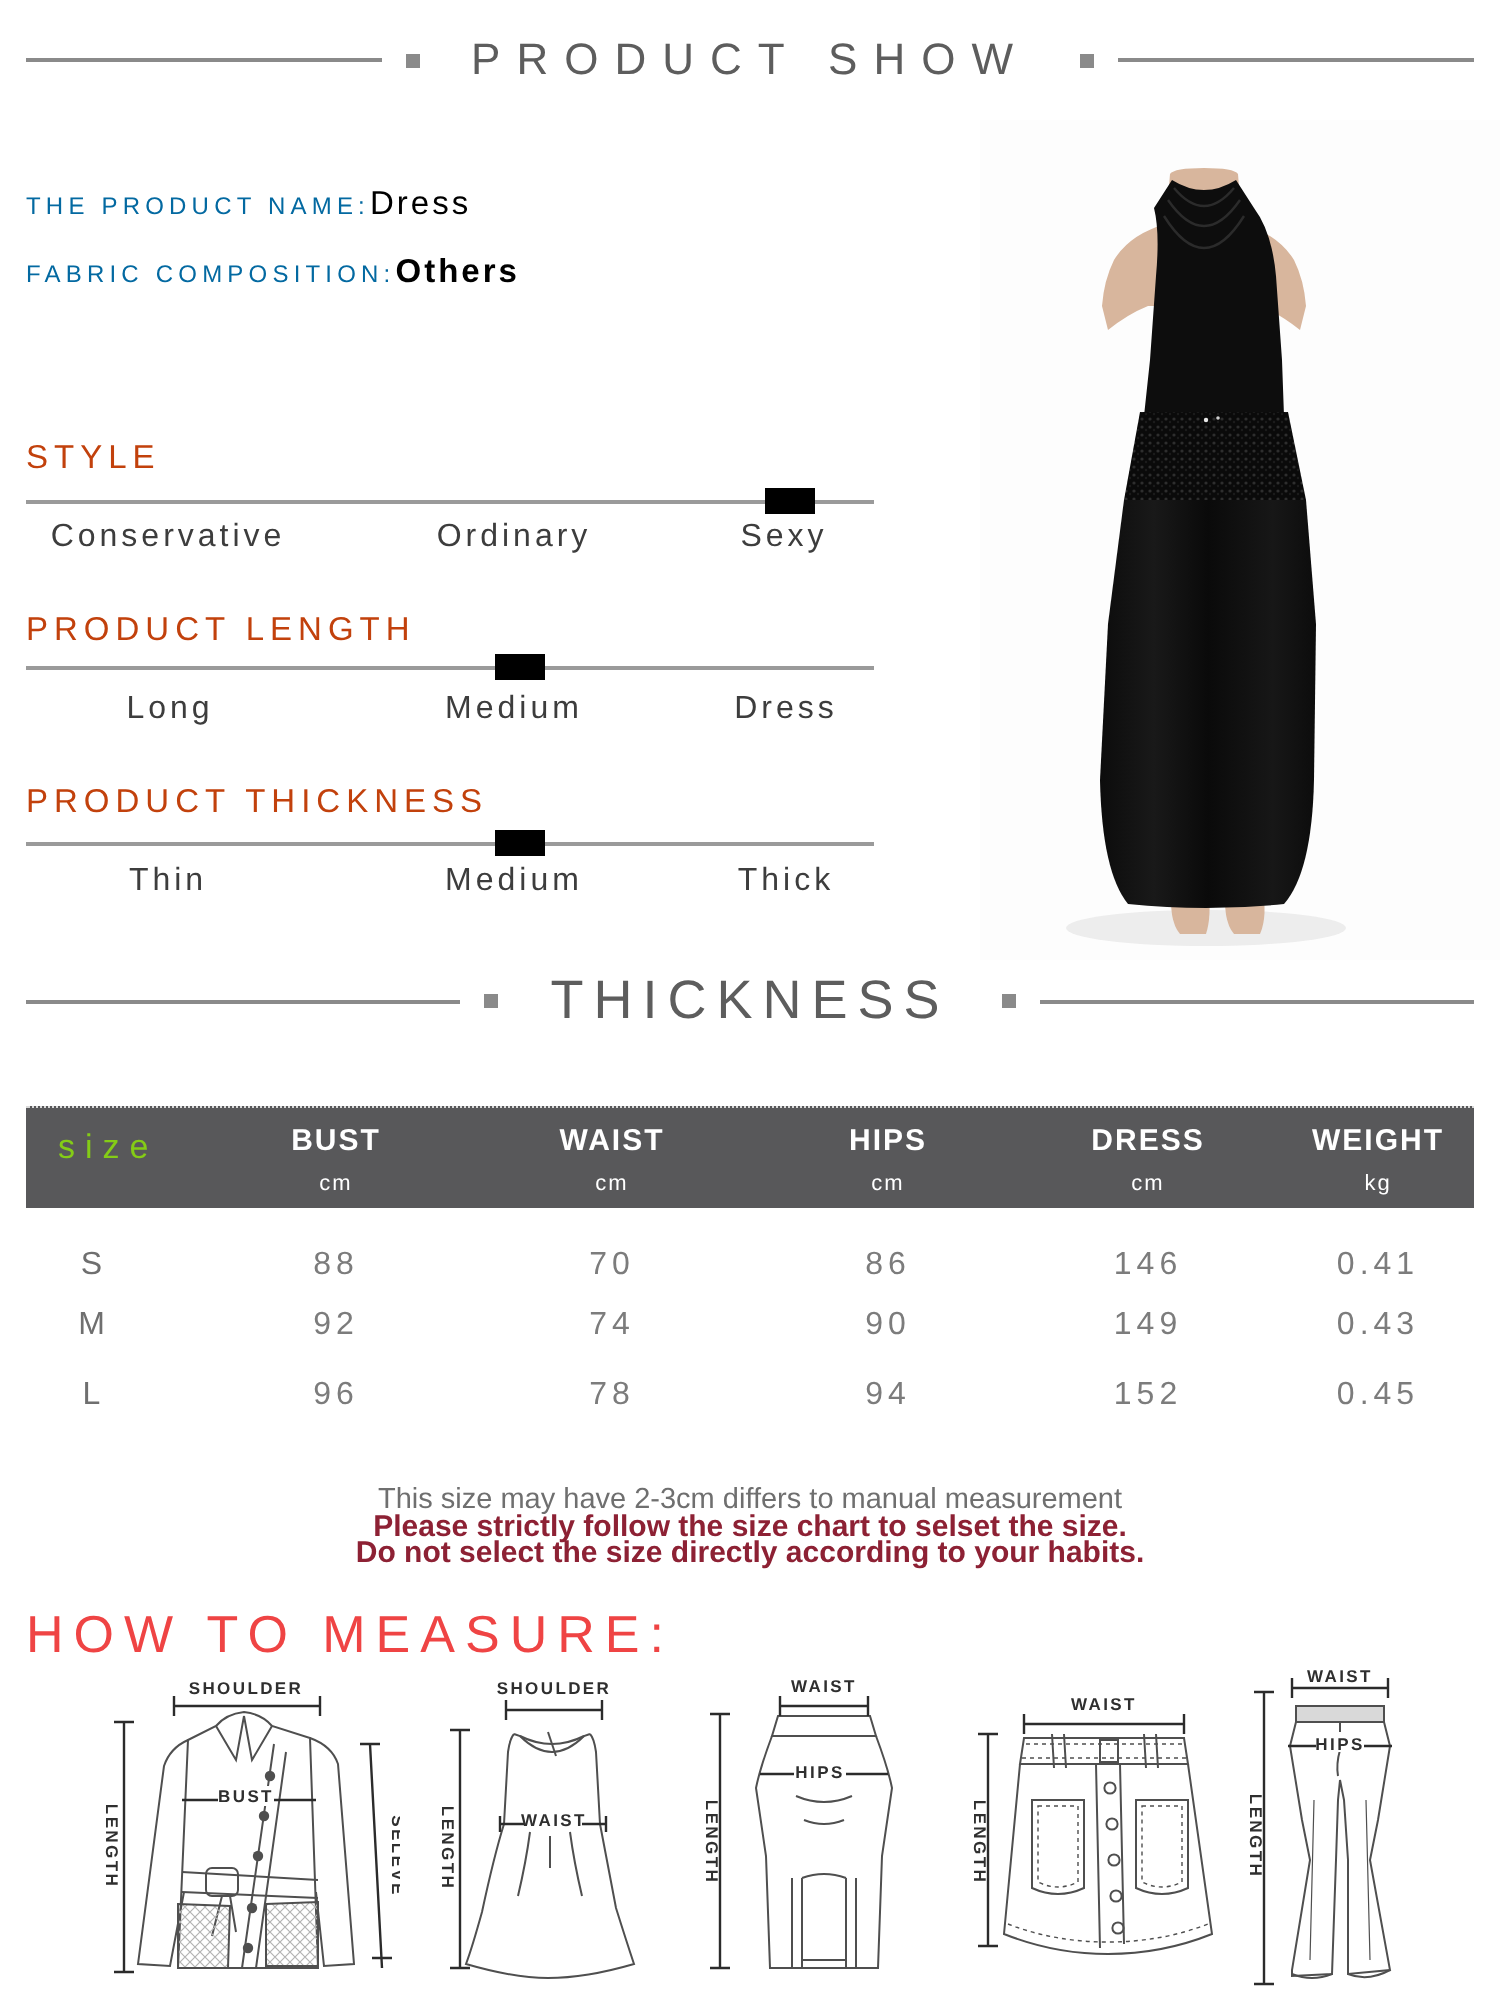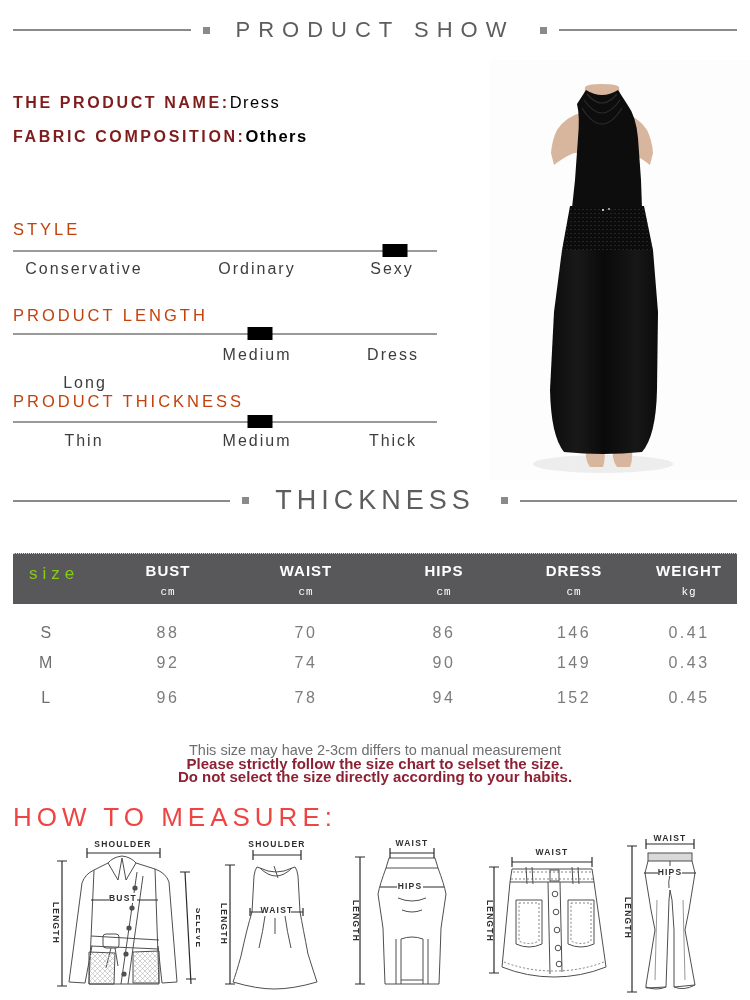--- a/index.html
+++ b/index.html
@@ -7,39 +7,39 @@
         font-family:"Liberation Sans", sans-serif;}
   
   .deco{position:absolute;left:13px;right:13px;display:flex;align-items:center;gap:12px;}
   .dline{flex:1;height:2px;background:#8a8a8a;}
   .dsq{width:7px;height:7px;background:#8a8a8a;flex:0 0 auto;}
   .deco-t{margin:0 14px;color:#5d5d5d;font-weight:normal;white-space:nowrap;}
   .t-show{font-size:22px;letter-spacing:8px;}
   .t-size{font-size:27px;letter-spacing:5px;}
   
   .info-row{position:absolute;left:13px;display:flex;align-items:center;white-space:nowrap;}
-  .ilabel{font-size:16px;letter-spacing:2.6px;color:#7f1d1d;font-weight:bold;}
+  .ilabel{font-size:12px;letter-spacing:2.6px;color:#0369a1;}
   .ivalue{font-size:16.5px;letter-spacing:1.5px;color:#000;}
   .bold{font-weight:bold;}
   .swatch{width:33px;height:32px;background:#000;margin-left:3px;display:inline-block;}
   
   .attr{position:absolute;left:13px;width:424px;height:70px;}
   .attr-title{position:absolute;top:0;left:0;font-size:16.5px;letter-spacing:3px;color:#c2410c;white-space:nowrap;}
   .track{position:absolute;left:0;width:424px;height:2px;background:#9a9a9a;}
   .marker{position:absolute;top:-6px;width:25px;height:13px;background:#000;transform:translateX(-50%);}
   .opt{position:absolute;top:40px;transform:translateX(-50%);font-size:16px;letter-spacing:2px;color:#3d3d3d;white-space:nowrap;}
   
   .photo,.diag{position:absolute;}
   
   .size-table{position:absolute;left:13px;top:553px;width:724px;height:165px;}
   .st-head{position:absolute;top:0;left:0;width:724px;height:50px;background:#58585a;border-top:1px dotted #d9d9d9;}
   .st-size-label{position:absolute;left:16px;top:10px;color:#84cc16;font-size:17px;letter-spacing:5px;}
   .st-col{position:absolute;top:8px;transform:translateX(-50%);text-align:center;color:#fff;}
   .st-col b{display:block;font-size:15px;letter-spacing:1px;}
-  .st-col i{display:block;font-style:normal;font-size:11px;margin-top:7px;letter-spacing:1px;font-family:Liberation Mono, monospace;}
+  .st-col i{display:block;font-style:normal;font-size:11px;margin-top:7px;letter-spacing:1px;}
   .st-row{position:absolute;left:0;width:724px;height:20px;}
   .st-cell{position:absolute;transform:translateX(-50%);font-size:16px;color:#7c7c7c;letter-spacing:2.5px;white-space:nowrap;}
   .c0{left:34px;color:#6f6f6f;}
   .c1{left:155px;} .c2{left:293px;} .c3{left:431px;} .c4{left:561px;} .c5{left:676px;}
   
   .note{position:absolute;left:0;width:750px;text-align:center;line-height:14px;white-space:nowrap;}
   .note-gray{color:#6f6f6f;font-size:14.5px;}
   .note-red{color:#8d2134;font-size:15px;font-weight:bold;}
   
   .htm-title{position:absolute;left:13px;top:802px;font-size:26px;letter-spacing:5px;color:#ef4444;white-space:nowrap;}
@@ -75,21 +75,21 @@
     <span class="opt" style="left:71px;">Conservative</span>
     <span class="opt" style="left:244px;">Ordinary</span>
     <span class="opt" style="left:379px;">Sexy</span>
   </div>
 
   <div class="attr" style="top:306px;">
     <div class="attr-title">PRODUCT LENGTH</div>
     <div class="track" style="top:27px;">
       <span class="marker" style="left:247px;"></span>
     </div>
-    <span class="opt" style="left:72px;margin-top:28px;">Long</span>
+    <span class="opt" style="left:72px;">Long</span>
     <span class="opt" style="left:244px;">Medium</span>
     <span class="opt" style="left:380px;">Dress</span>
   </div>
 
   <div class="attr" style="top:392px;">
     <div class="attr-title">PRODUCT THICKNESS</div>
     <div class="track" style="top:29px;">
       <span class="marker" style="left:247px;"></span>
     </div>
     <span class="opt" style="left:71px;">Thin</span>

